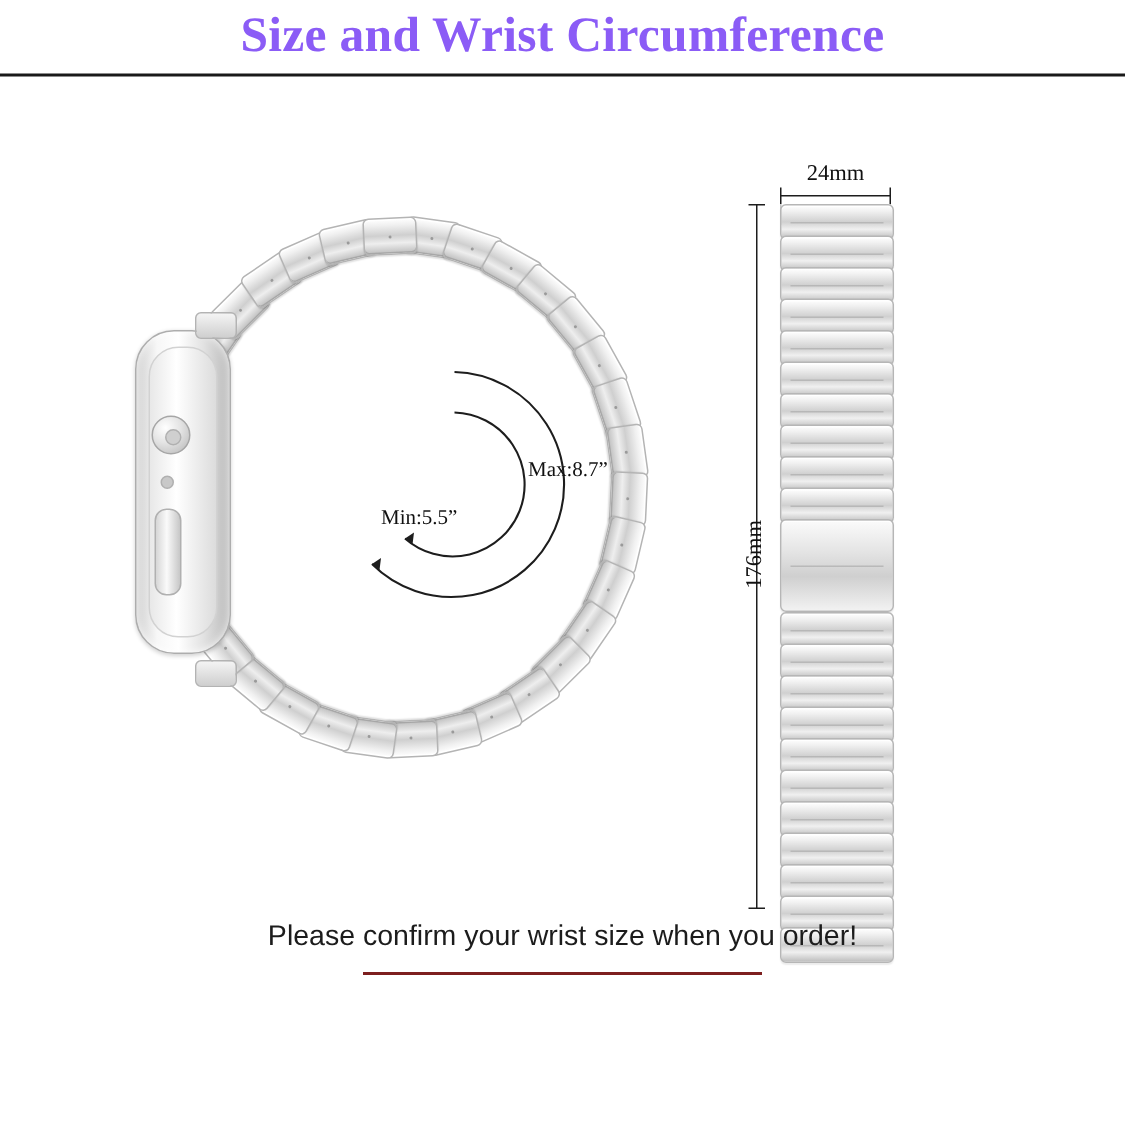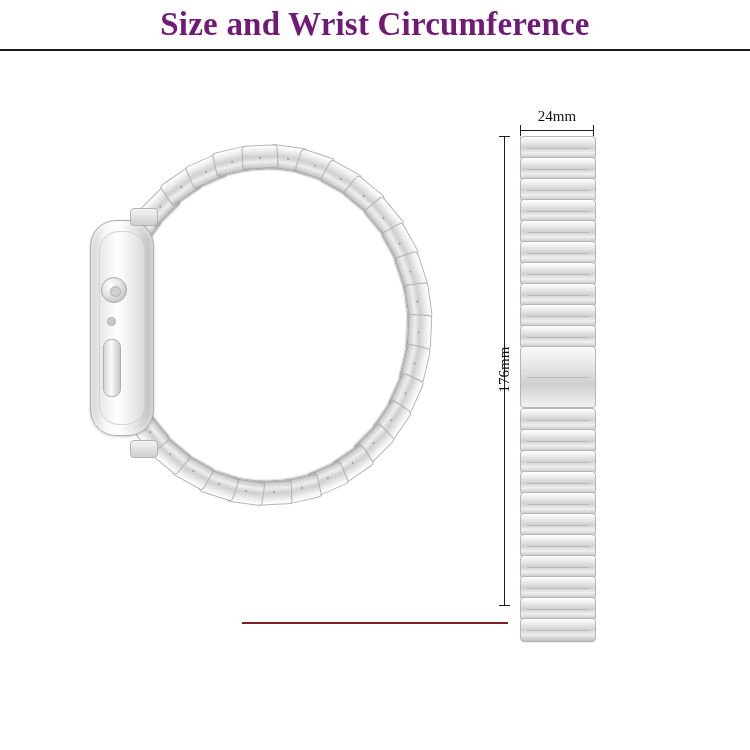--- a/index.html
+++ b/index.html
@@ -24,21 +24,21 @@
     width: 750px;
     height: 48px;
     display: flex;
     align-items: center;
     justify-content: center;
   }
   .header-title {
     font-size: 33px;
     font-weight: bold;
     letter-spacing: 0.2px;
-    color: #701a75;
+    color: #8b5cf6;
     font-family: "Liberation Serif", serif;
   }
   .header-rule {
     position: absolute;
     left: 0;
     top: 49px;
     width: 750px;
     height: 2px;
     background: #1a1a1a;
   }
@@ -419,20 +419,30 @@
       <div class="watch-inner"></div>
       <div class="crown">
         <div class="crown-dot"></div>
       </div>
       <div class="sensor"></div>
       <div class="side-button"></div>
     </div>
     <div class="lug top"></div>
     <div class="lug bottom"></div>
 
+    <div class="arcs">
+      <svg width="190" height="190" viewBox="0 0 190 190">
+        <path d="M 95 20 A 75 75 0 1 1 40 148" fill="none" stroke="#1d1d1d" stroke-width="1.4"></path>
+        <polygon points="40,148 46,144 45,152" fill="#1d1d1d"></polygon>
+        <path d="M 95 47 A 48 48 0 1 1 62 131" fill="none" stroke="#1d1d1d" stroke-width="1.4"></path>
+        <polygon points="62,131 68,127 67,135" fill="#1d1d1d"></polygon>
+      </svg>
+      <div class="arc-label max">Max:8.7”</div>
+      <div class="arc-label min">Min:5.5”</div>
+    </div>
   </div>
 
   <div class="strip-wrap">
 
     <div class="dim-width">
       <div class="label">24mm</div>
       <div class="line"></div>
       <div class="tick l"></div>
       <div class="tick r"></div>
       <div class="ext" style="left:0"></div>
@@ -511,14 +521,15 @@
           <div class="seam"></div>
         </div>
         <div class="strip-link" style="top: 482px;">
           <div class="seam"></div>
         </div>
       </div>
   </div>
 </div>
 
 <div class="footer">
+  <div class="footer-line">Please confirm your wrist size when you order!</div>
   <div class="footer-rule"></div>
 </div>
 
 </body></html>

